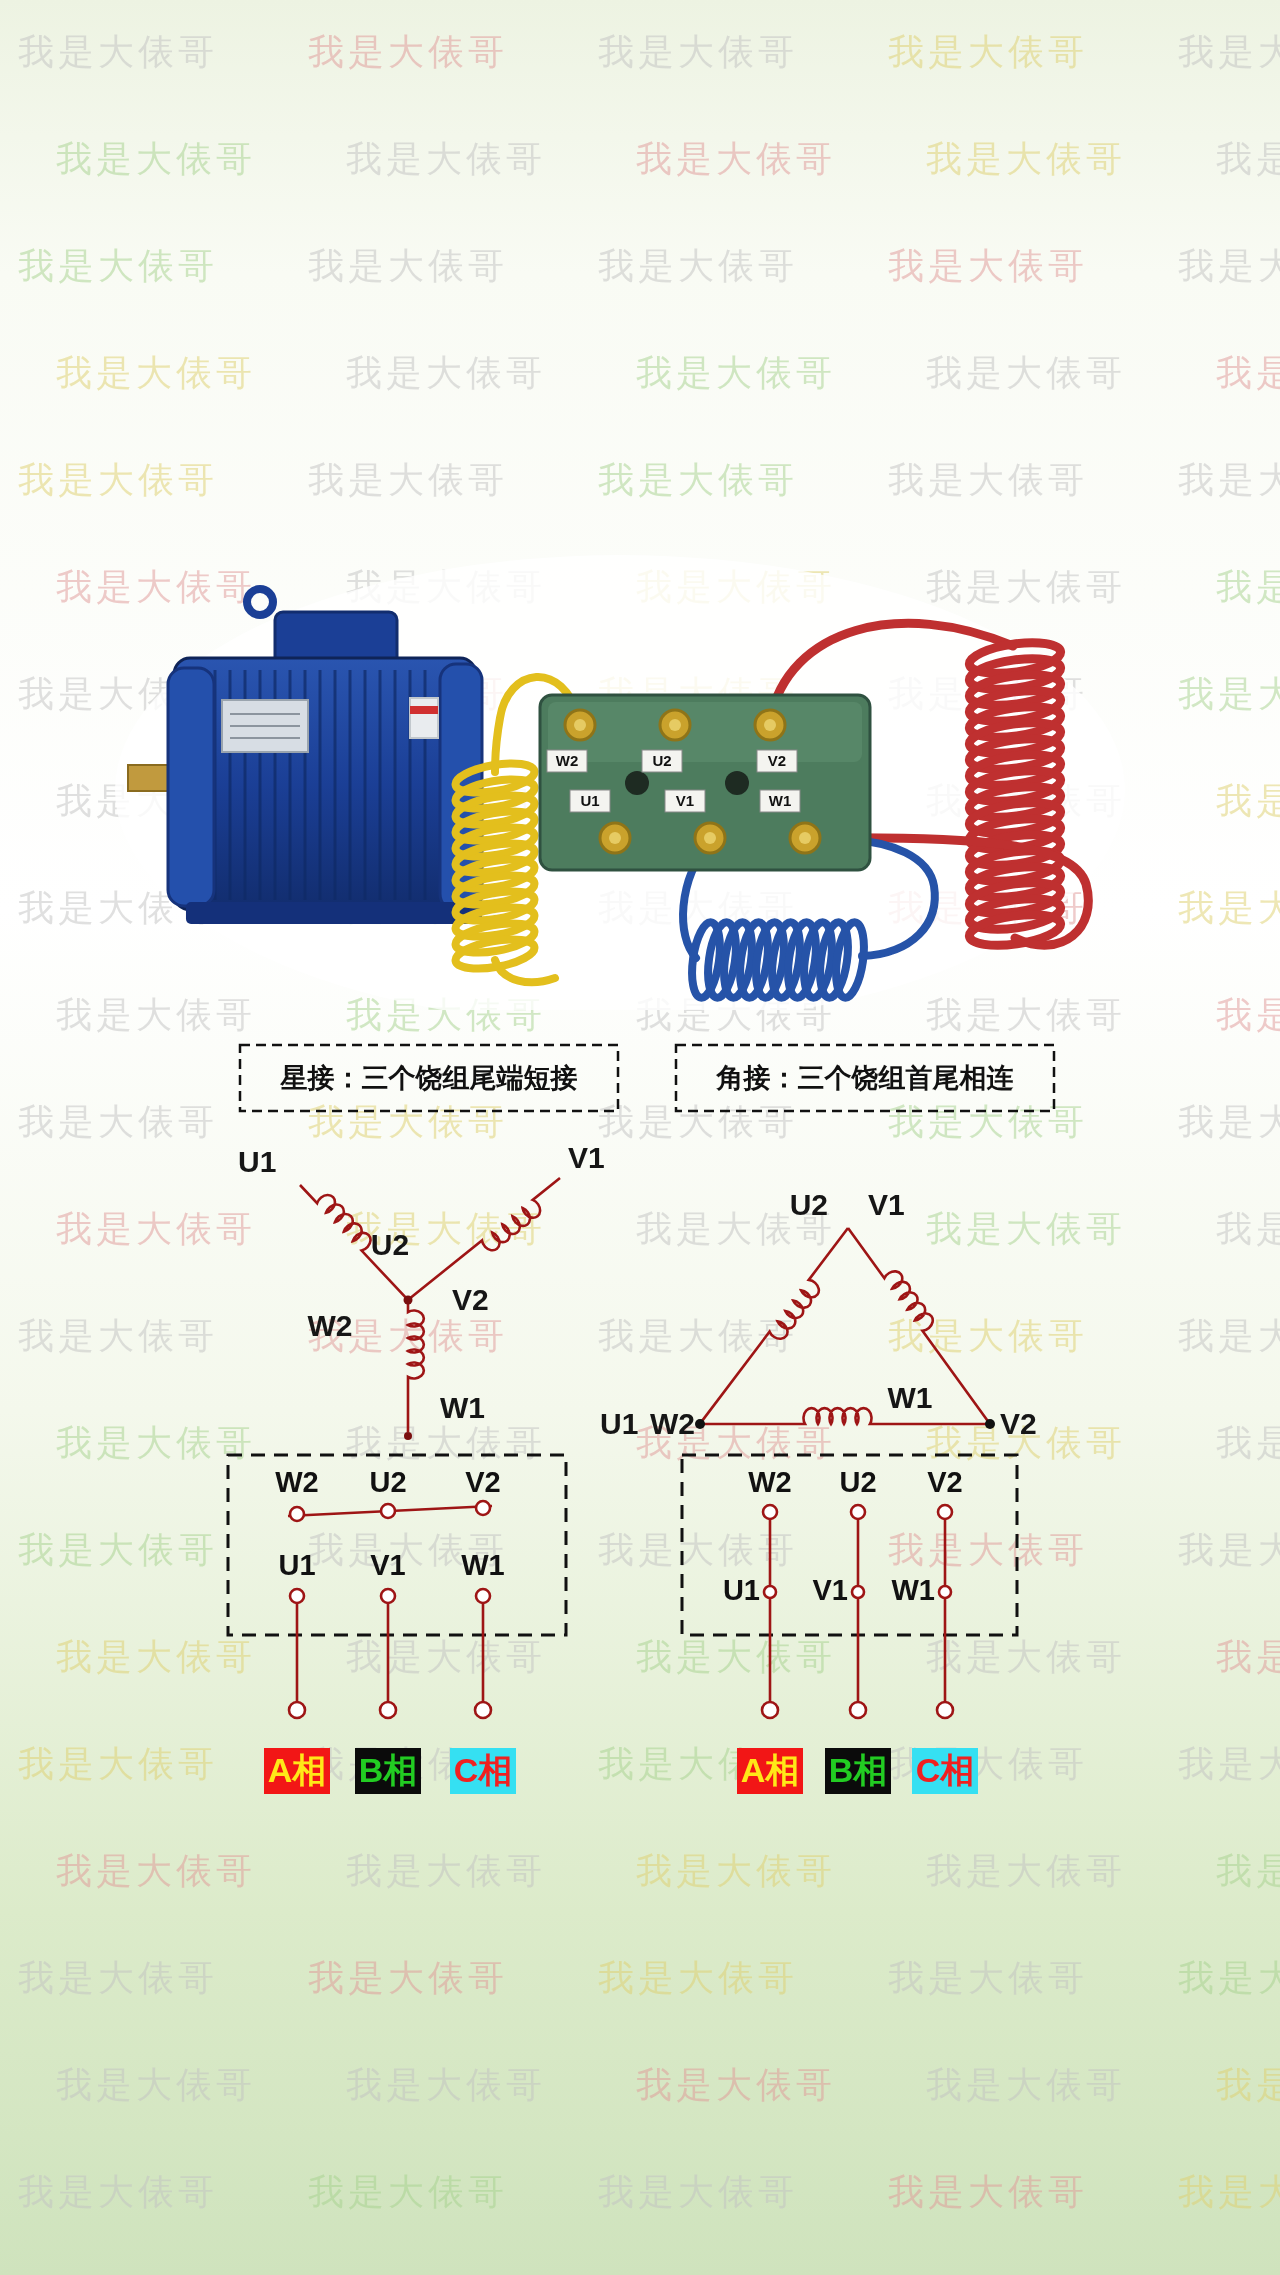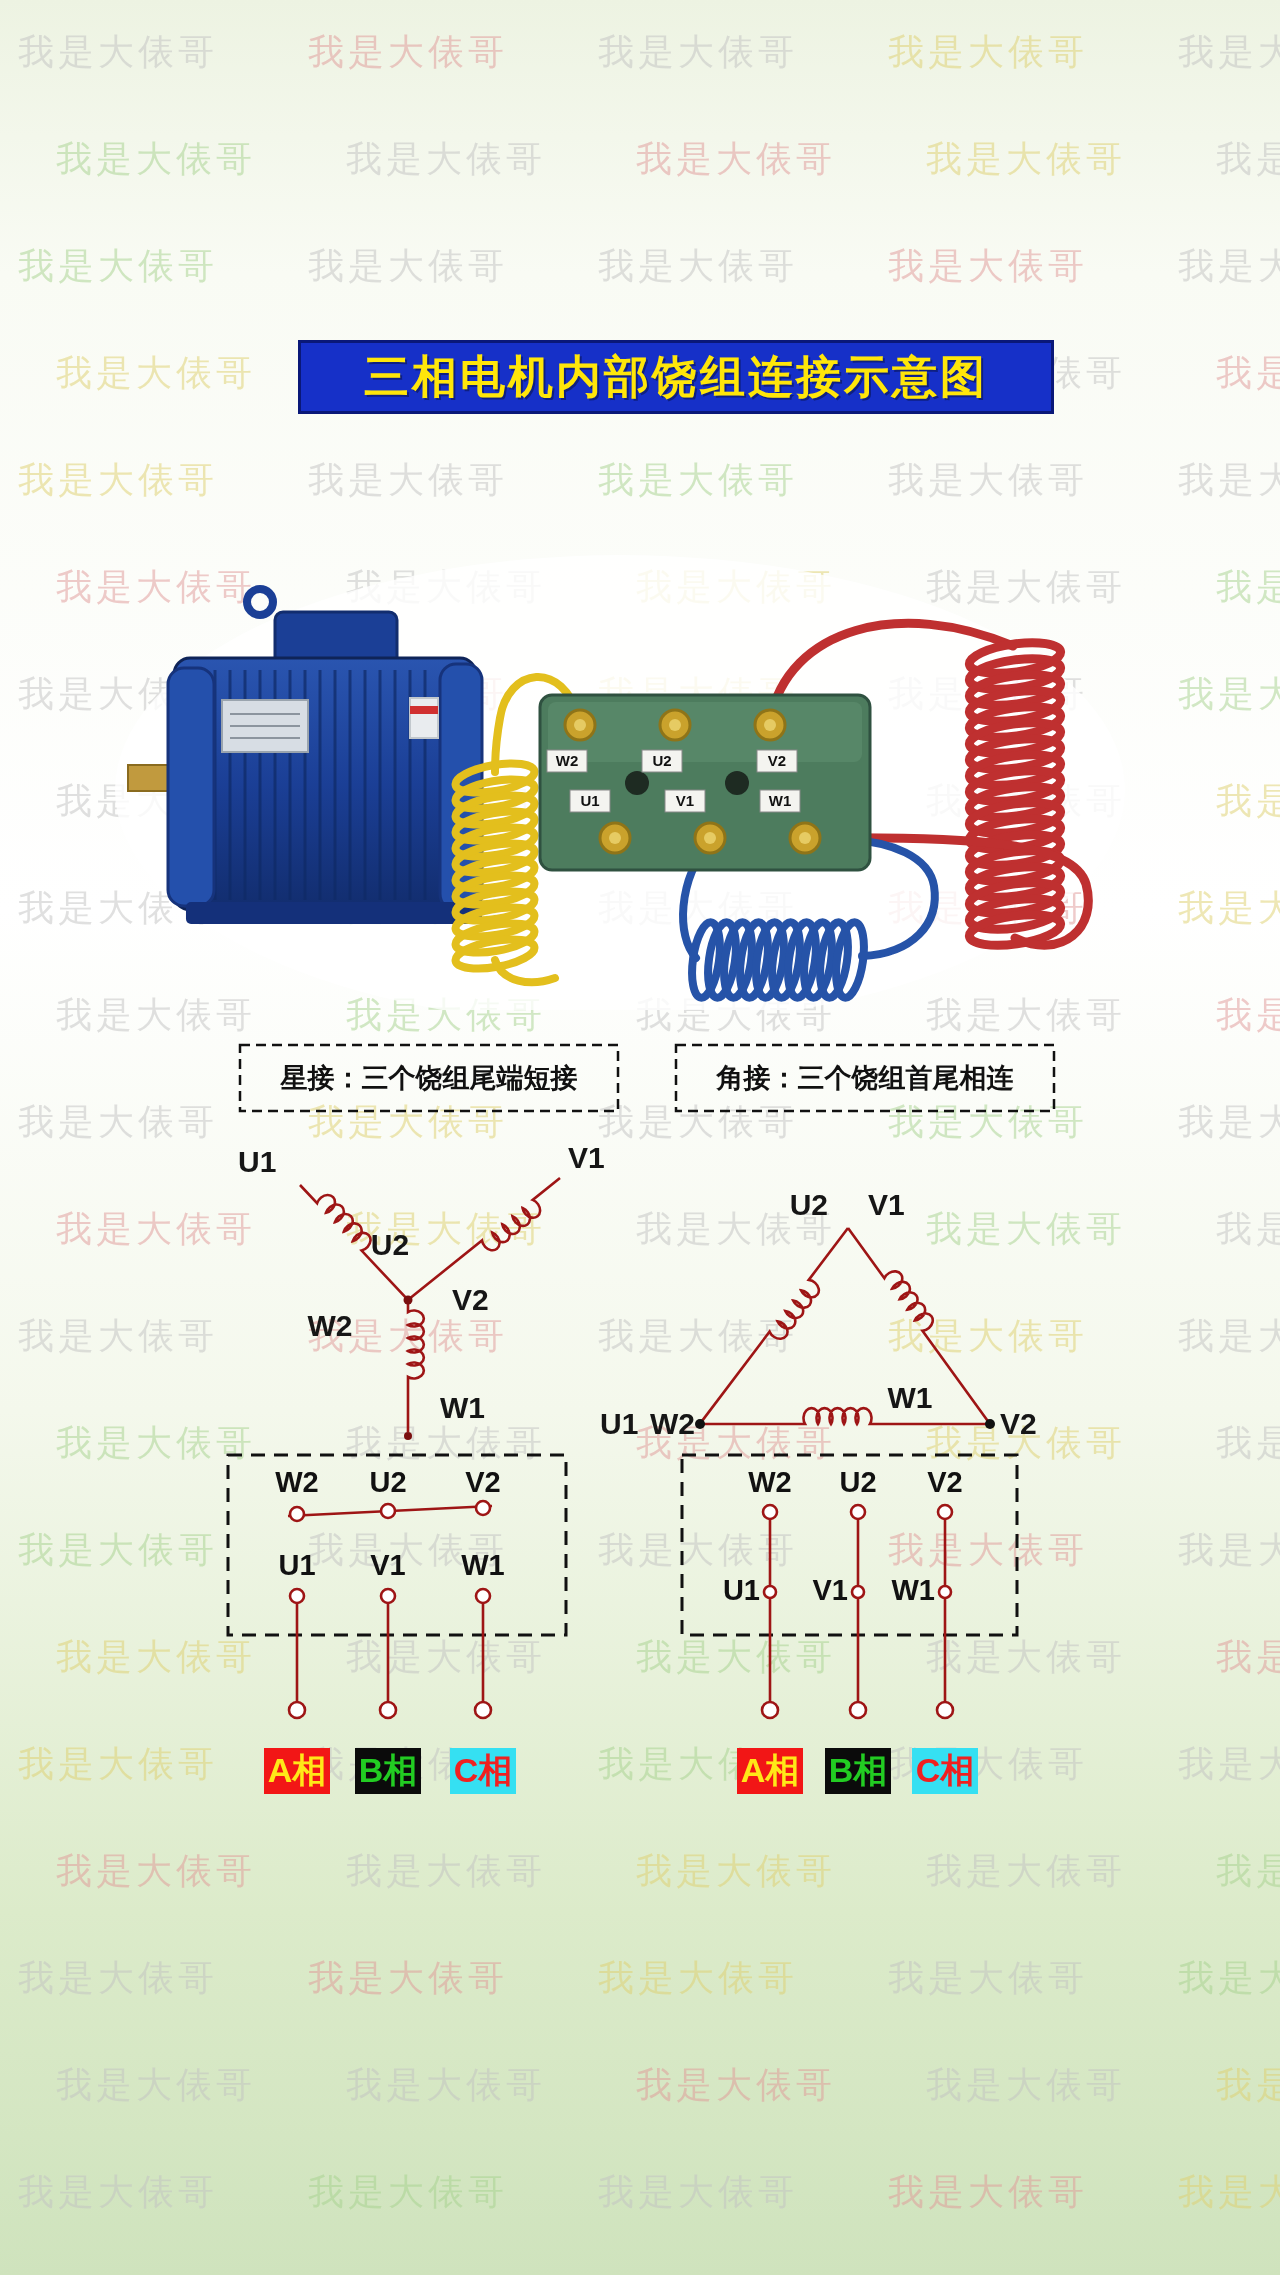--- a/index.html
+++ b/index.html
@@ -137,23 +137,20 @@
       <span class="wm" style="left: 636px; top: 2061px; color: rgb(224, 152, 152);">我是大俵哥</span>
       <span class="wm" style="left: 926px; top: 2061px; color: rgb(194, 194, 194);">我是大俵哥</span>
       <span class="wm" style="left: 1216px; top: 2061px; color: rgb(222, 208, 110);">我是大俵哥</span>
       <span class="wm" style="left: 18px; top: 2168px; color: rgb(194, 194, 194);">我是大俵哥</span>
       <span class="wm" style="left: 308px; top: 2168px; color: rgb(166, 210, 142);">我是大俵哥</span>
       <span class="wm" style="left: 598px; top: 2168px; color: rgb(194, 194, 194);">我是大俵哥</span>
       <span class="wm" style="left: 888px; top: 2168px; color: rgb(224, 152, 152);">我是大俵哥</span>
       <span class="wm" style="left: 1178px; top: 2168px; color: rgb(222, 208, 110);">我是大俵哥</span>
     </div>
 
-  <div id="title-banner" style="background: rgb(22, 48, 200);">
-    <span style="color: rgb(255, 230, 10);">三相电机内部饶组连接示意图</span>
-  </div>
 
   <svg id="photo-svg" width="1020" height="470" viewBox="0 0 1020 470">
     <defs>
       <linearGradient id="motorBody" x1="0" y1="0" x2="0" y2="1">
         <stop offset="0" stop-color="#2a55b0"></stop>
         <stop offset="0.5" stop-color="#1b3f96"></stop>
         <stop offset="1" stop-color="#122d6e"></stop>
       </linearGradient>
     </defs>
 

